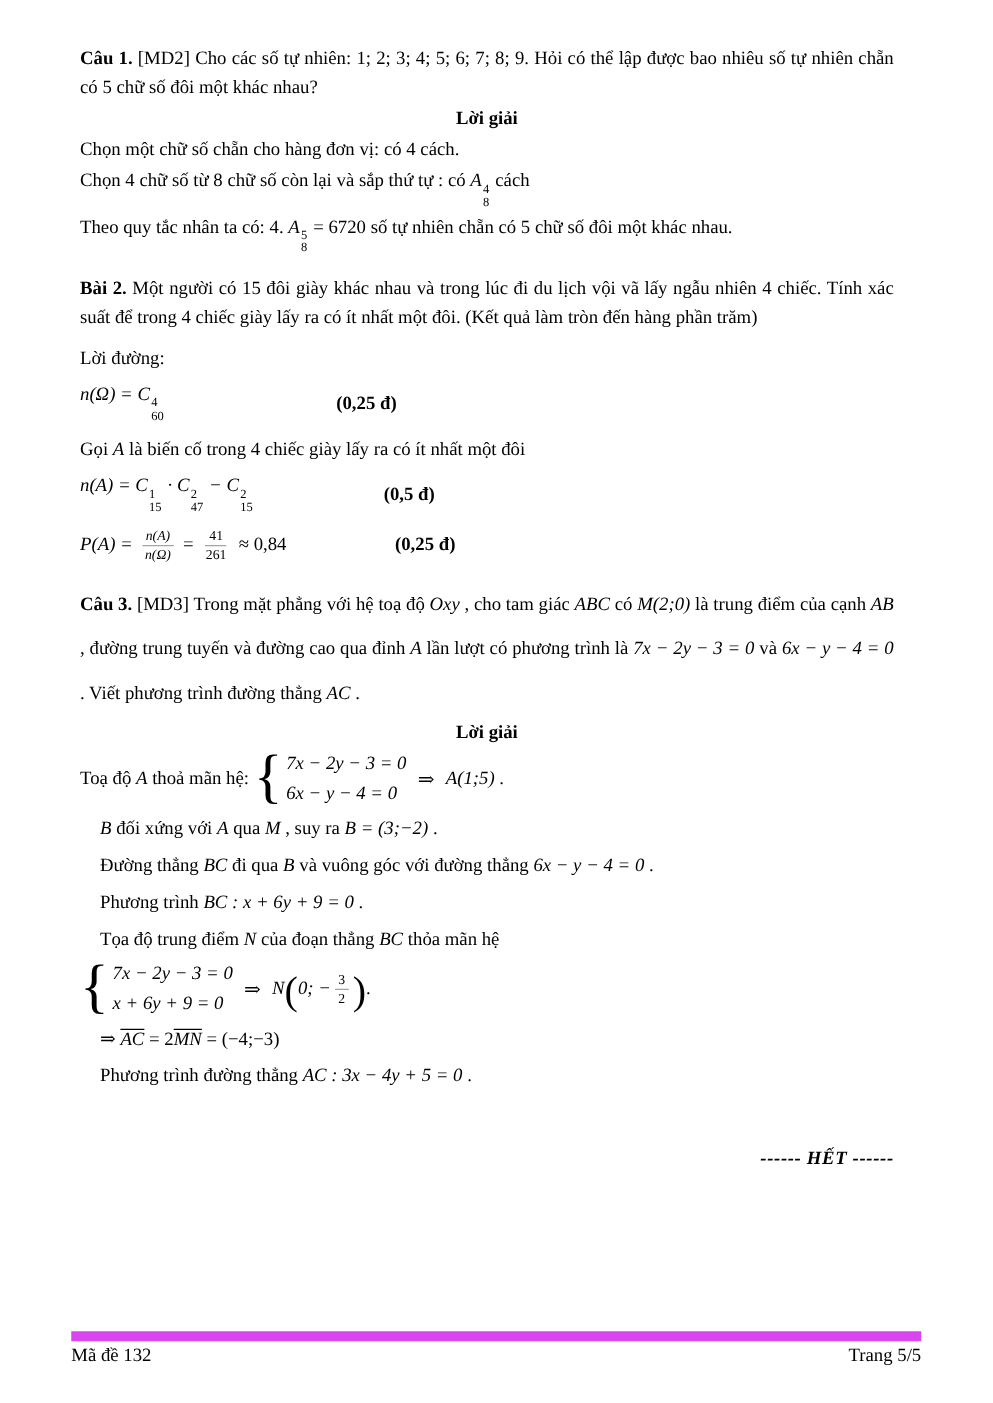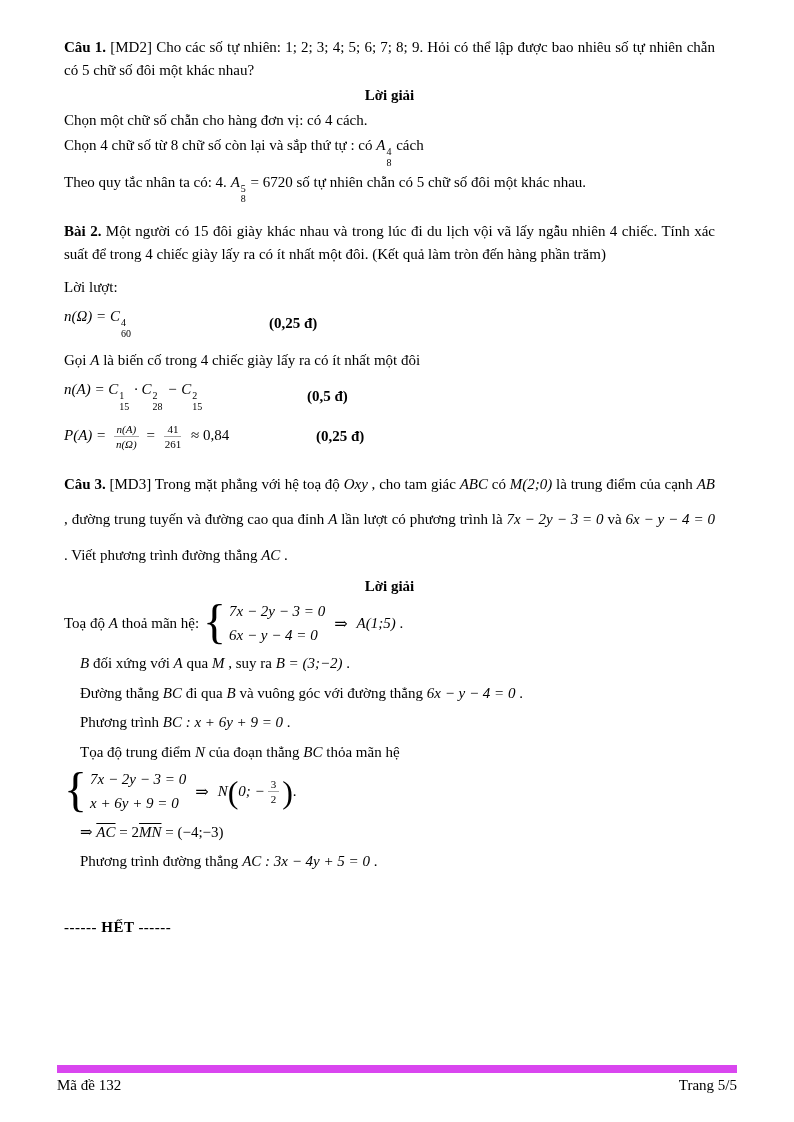--- a/index.html
+++ b/index.html
@@ -40,21 +40,21 @@
   .f-row .formula{white-space:pre;}
   .mw1{min-width:205px;}
   .mw2{min-width:243px;}
   .mw3{min-width:252px;}
   .mark{font-weight:bold;white-space:pre;}
   .q2sec{margin-top:15px;}
   .q3sec{margin-top:16px;}
   .q3intro{line-height:2.35;text-align:justify;}
   .soline{margin:7px 16px;line-height:1.5;}
   .heading-line{line-height:1.55;margin:2px 0;}
-  .end-marker{margin-top:46px;font-weight:bold;text-align:left;letter-spacing:0.5px;}
+  .end-marker{margin-top:46px;font-weight:bold;font-style:italic;text-align:right;letter-spacing:0.5px;}
   .footer{position:absolute;left:57px;right:57px;bottom:28px;
           border-top:8px solid #d946ef;padding-top:4px;
           display:flex;justify-content:space-between;}
 </style>
 </head>
 <body>
 
 <div class="page">
 
   <section>
@@ -66,31 +66,31 @@
           <span class="sub">8</span>
         </span><span> cách</span></p>
     <p class="heading-line"><span>Theo quy tắc nhân ta có: 4. </span><span class="math">A</span><span class="ss">
           <span class="sup">5</span>
           <span class="sub">8</span>
         </span><span> = 6720 số tự nhiên chẵn có 5 chữ số đôi một khác nhau.</span></p>
   </section>
 
   <section class="q2sec">
     <p class="para"><span class="qlabel">Bài 2.</span><span> Một người có 15 đôi giày khác nhau và trong lúc đi du lịch vội vã lấy ngẫu nhiên 4 chiếc. Tính xác suất để trong 4 chiếc giày lấy ra có ít nhất một đôi. (Kết quả làm tròn đến hàng phần trăm)</span></p>
-    <p class="heading-line" style="margin-top:10px;">Lời lượt:</p>
+    <p class="heading-line" style="margin-top:10px;">Lời đường:</p>
 
     <div class="f-row">
       <span class="formula mw1"><span class="math pre">n(Ω) = C</span><span class="ss"><span class="sup">4</span><span class="sub">60</span></span></span>
       <span class="mark">(0,25 đ)</span>
     </div>
 
     <p class="heading-line"><span>Gọi </span><span class="math">A</span><span> là biến cố trong 4 chiếc giày lấy ra có ít nhất một đôi</span></p>
 
     <div class="f-row">
-      <span class="formula mw2"><span class="math pre">n(A) = C</span><span class="ss"><span class="sup">1</span><span class="sub">15</span></span><span class="math pre"> · C</span><span class="ss"><span class="sup">2</span><span class="sub">28</span></span><span class="math pre"> − C</span><span class="ss"><span class="sup">2</span><span class="sub">15</span></span></span>
+      <span class="formula mw2"><span class="math pre">n(A) = C</span><span class="ss"><span class="sup">1</span><span class="sub">15</span></span><span class="math pre"> · C</span><span class="ss"><span class="sup">2</span><span class="sub">47</span></span><span class="math pre"> − C</span><span class="ss"><span class="sup">2</span><span class="sub">15</span></span></span>
       <span class="mark">(0,5 đ)</span>
     </div>
 
     <div class="f-row">
       <span class="formula mw3"><span class="math pre">P(A) = </span><span class="frac it"><span class="num">n(A)</span><span class="den">n(Ω)</span></span><span class="pre"> = </span><span class="frac"><span class="num">41</span><span class="den">261</span></span><span class="pre"> ≈ 0,84</span></span>
       <span class="mark">(0,25 đ)</span>
     </div>
   </section>
 
   <section class="q3sec">

